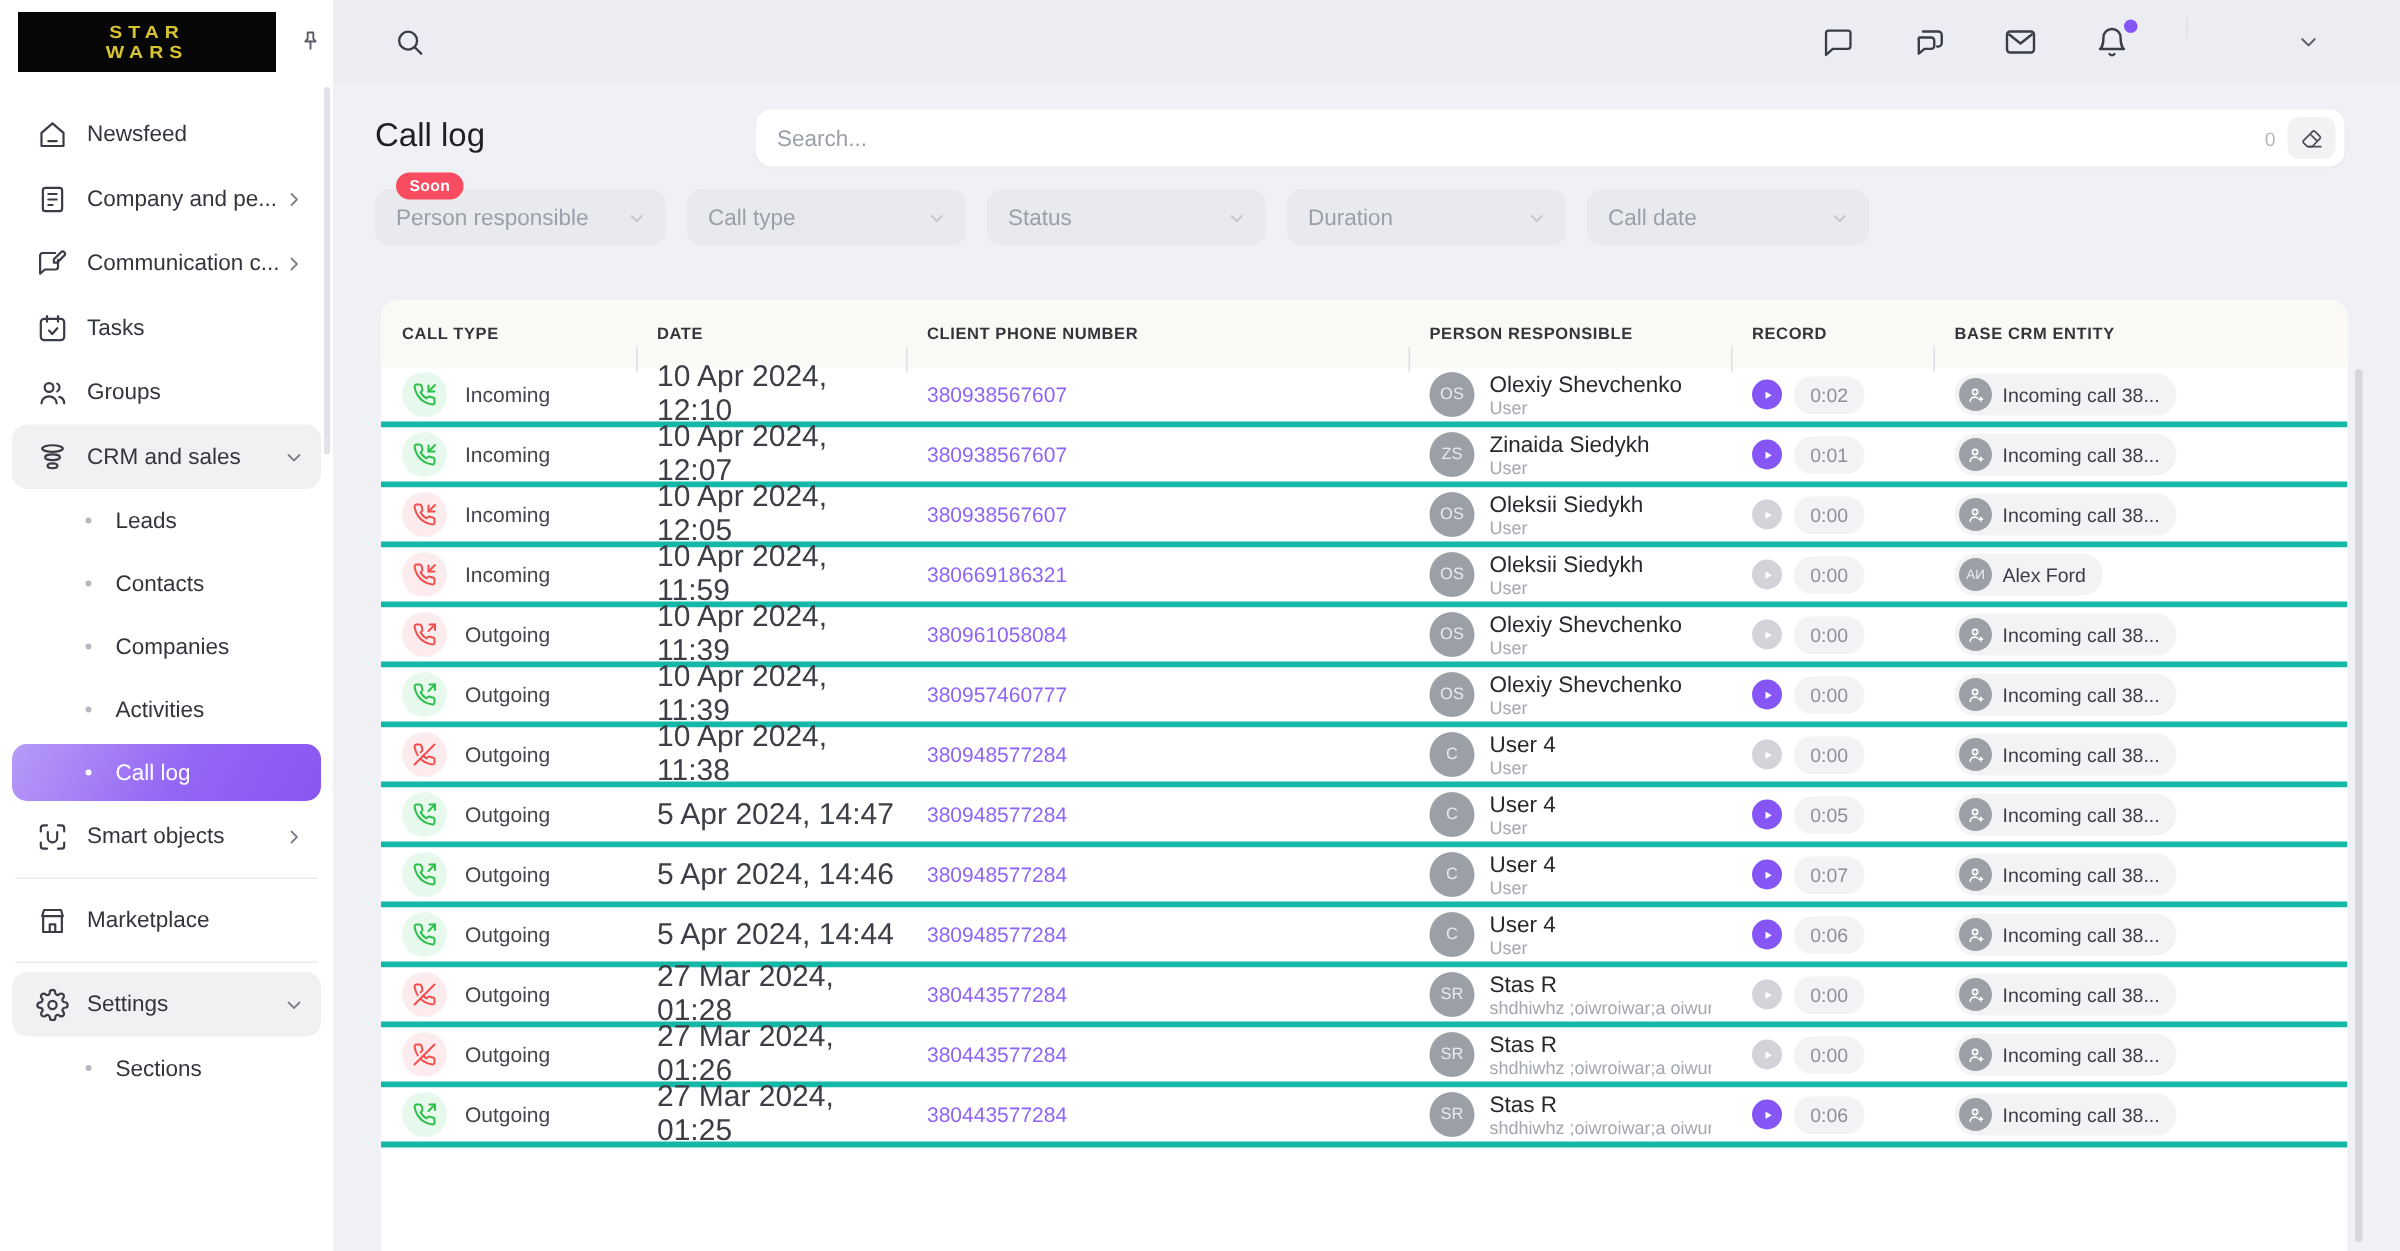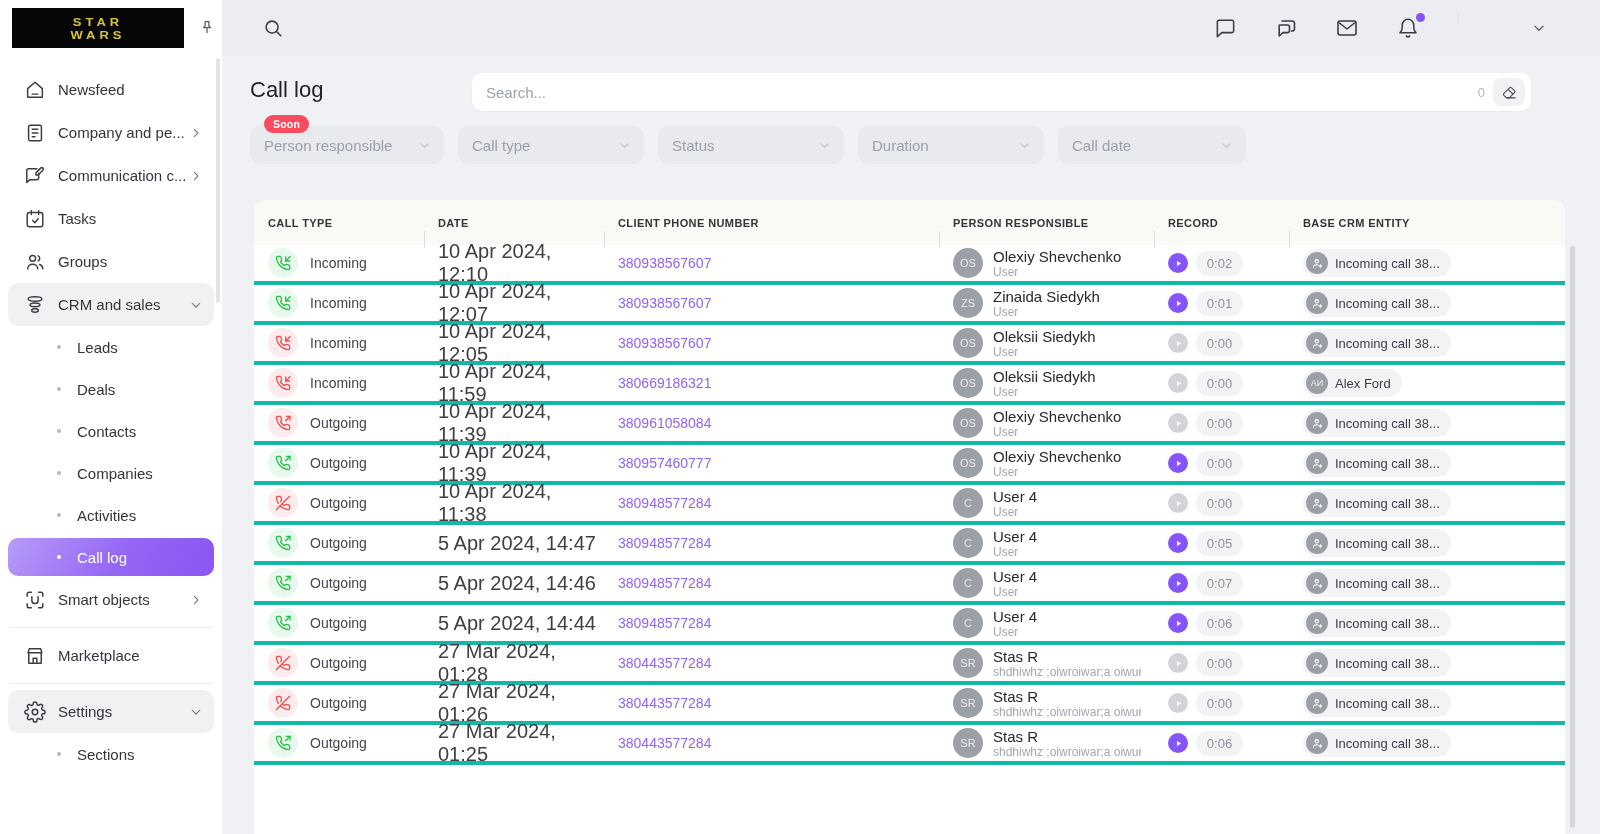--- a/index.html
+++ b/index.html
@@ -35,21 +35,21 @@
   .tb-ic .dot-badge { position:absolute; top:-3px; right:-5px; width:9px; height:9px; border-radius:50%; background:#8655f6; }
   .avatar-wrap { position:relative; width:36px; height:36px; cursor:pointer; }
   .avatar { width:36px; height:36px; border-radius:50%; background:#fdfdfd; overflow:hidden; position:relative; border:1px solid #e4e5ea; }
   .avatar .bar { position:absolute; top:3px; left:7px; right:7px; height:4px; background:#e05656; border-radius:1px; }
   .avatar .ln { position:absolute; left:6px; right:6px; height:2px; background:#c9ccd4; border-radius:1px; }
   .tb-chev { color:#5b5e66; display:flex; cursor:pointer; }
 
   
   .content { position:absolute; left:222px; top:56px; right:0; bottom:0; background:#f0f1f4; }
   .page-title { position:absolute; left:28px; top:21px; font-size:22px; font-weight:500; color:#1e2025; }
-  .searchbar { position:absolute; left:250px; top:17px; width:1059px; height:38px; background:#ffffff; border-radius:10px;
+  .searchbar { position:absolute; left:282px; top:17px; width:1059px; height:38px; background:#ffffff; border-radius:10px;
     display:flex; align-items:center; padding:0 6px 0 14px; box-shadow:0 1px 2px rgba(30,32,40,.04); }
   .searchbar input { flex:1 1 auto; border:none; outline:none; font-size:15px; color:#2e3138; background:transparent; font-family:inherit; }
   .searchbar input::placeholder { color:#9aa0a9; }
   .search-count { font-size:13px; color:#b4b8c0; margin-right:8px; }
   .erase-btn { width:32px; height:28px; border-radius:8px; background:#f2f2f5; display:flex; align-items:center; justify-content:center; color:#4a4d55; cursor:pointer; }
 
   .filters { position:absolute; left:28px; top:70px; display:flex; gap:14px; }
   .filter { position:relative; height:38px; border-radius:10px; background:#e9eaee; display:flex; align-items:center;
     padding:0 12px 0 14px; cursor:pointer; }
   .filter .f-lbl { font-size:15px; color:#9aa0a9; white-space:nowrap; }
@@ -186,24 +186,20 @@
       <span class="lbl">CRM and sales</span>
       <span class="chev">
           <svg width="16" height="16" viewBox="0 0 24 24" fill="none" stroke="currentColor" stroke-width="1.8" stroke-linecap="round" stroke-linejoin="round">
             <polyline points="6.5 9.5 12 15 17.5 9.5"></polyline>
           </svg>
         </span>
     </div>
     <div class="sb-sub">
         <span class="dot"></span>
         <span class="lbl">Leads</span>
-      </div>
-    <div class="sb-sub">
-        <span class="dot"></span>
-        <span class="lbl">Deals</span>
       </div>
     <div class="sb-sub">
         <span class="dot"></span>
         <span class="lbl">Contacts</span>
       </div>
     <div class="sb-sub">
         <span class="dot"></span>
         <span class="lbl">Companies</span>
       </div>
     <div class="sb-sub">

